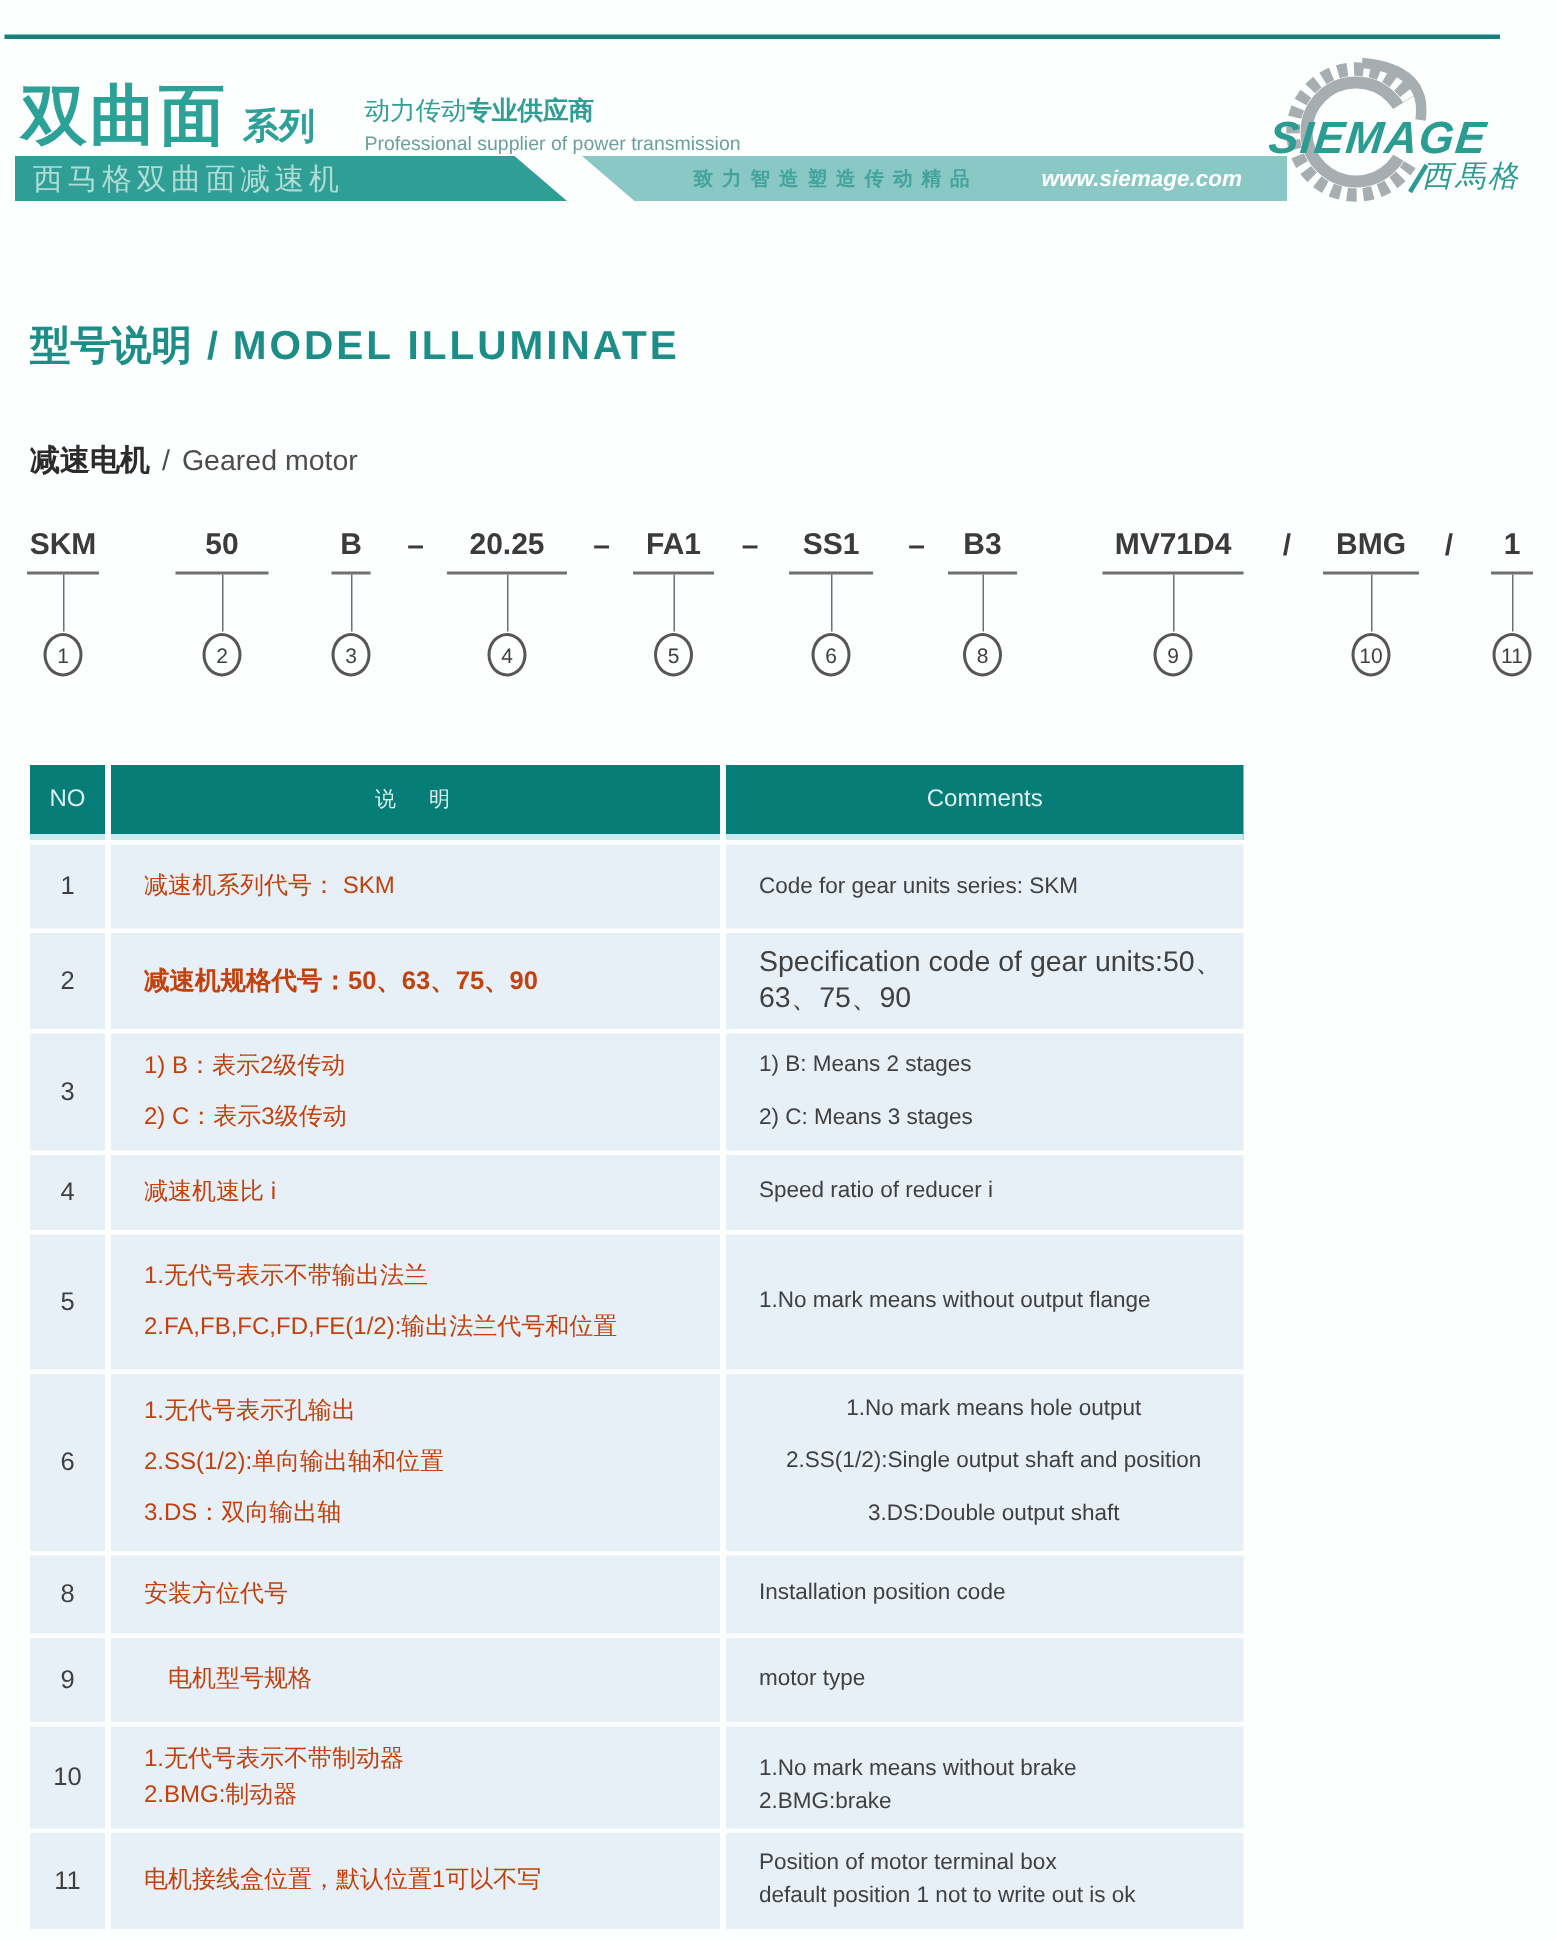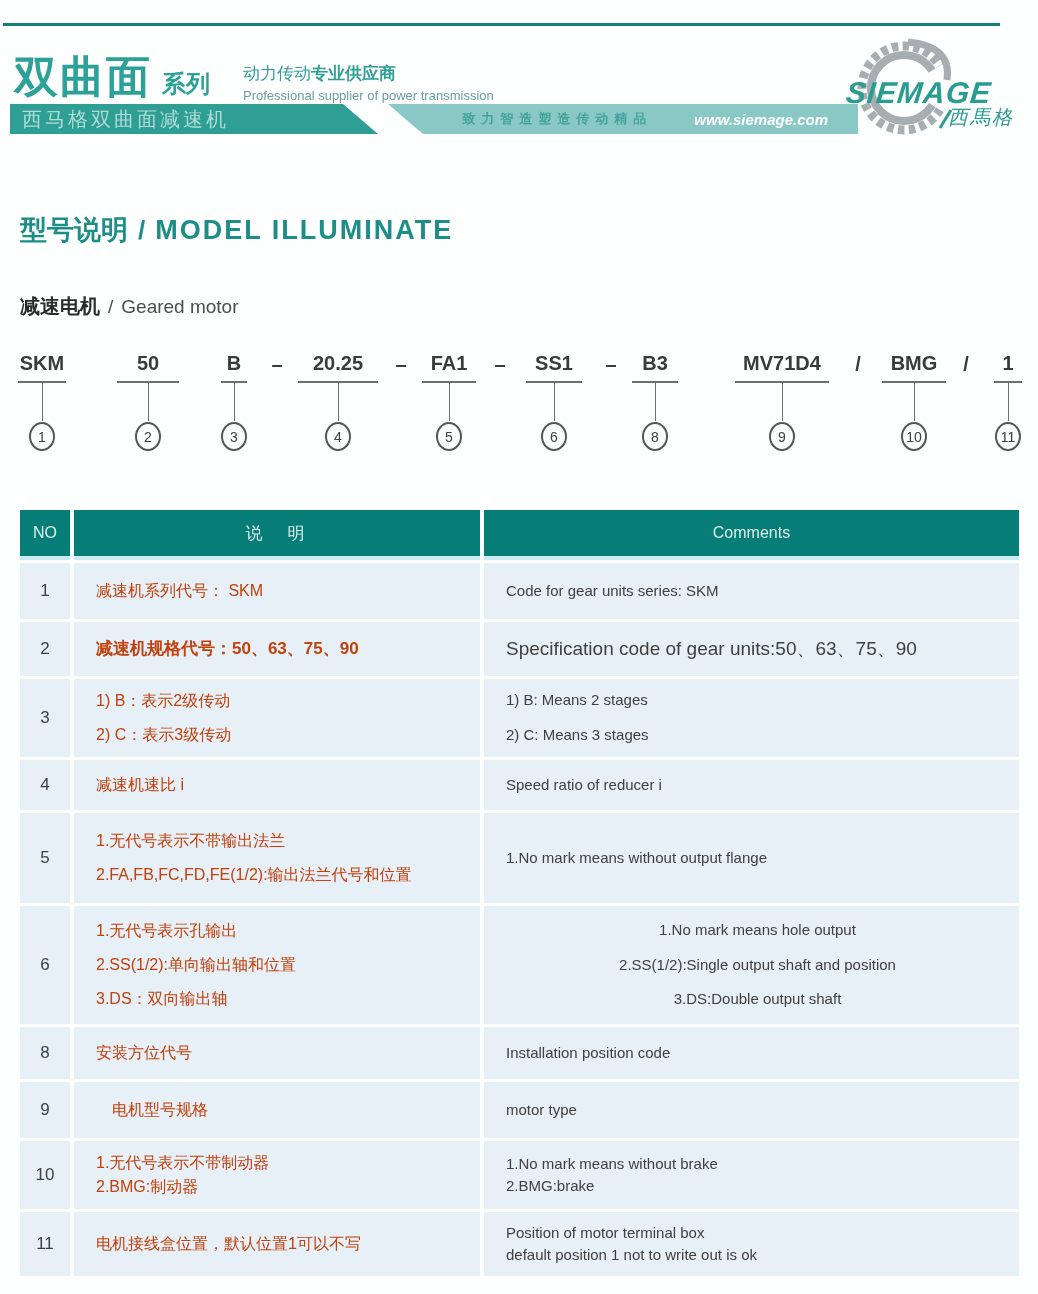--- a/index.html
+++ b/index.html
@@ -45,26 +45,26 @@
   .diagram { position:absolute; left:0; top:352px; width:942px; height:116px; }
   .mseg { position:absolute; top:0; transform:translateX(-50%); display:flex; flex-direction:column; align-items:center; }
   .mcode { font-size:20px; font-weight:bold; color:#3b3b3b; height:28px; white-space:nowrap; }
   .muline { height:2px; background:#6f6f6f; margin-top:1px; }
   .mvline { width:1px; height:38px; background:#6f6f6f; }
   .mcircle { margin-top:1px; width:26px; height:29px; border:2px solid #565656; border-radius:50%;
     display:flex; align-items:center; justify-content:center; font-size:14px; color:#3f3f3f; }
   .msep { position:absolute; top:1px; transform:translateX(-50%); font-size:20px; font-weight:bold; color:#3b3b3b; }
 
   
-  .spec-table { position:absolute; left:20px; top:510px; width:999px;
+  .spec-table { position:absolute; left:20px; top:510px; width:809px;
     display:grid; grid-template-columns:50px 406px 1fr; column-gap:4px; row-gap:3px; }
   .th { background:#077d78; color:#ddf0ee; height:50px; display:flex; align-items:center; justify-content:center;
     border-bottom:4px solid #c9eaf0; }
   .th-no { font-size:16px; }
-  .th-desc { font-size:17px; letter-spacing:4px; }
+  .th-desc { font-size:14px; letter-spacing:4px; }
   .th-comments { font-size:16px; }
   .cell { background:#e7eff7; }
   .no-cell { display:flex; align-items:center; justify-content:center; font-size:17px; color:#3f3f3f; }
   .desc-cell { display:flex; flex-direction:column; justify-content:center; padding:8px 10px 8px 22px;
     font-size:16px; color:#c2410c; gap:14px; }
   .comment-cell { display:flex; flex-direction:column; justify-content:center; padding:8px 10px 8px 22px;
     font-size:15px; color:#404040; gap:16px; }
   .tight .desc-cell, .tight .comment-cell { gap:4px; }
   .desc-bold .desc-cell { font-weight:bold; font-size:17px; }
   .comment-large .comment-cell { font-size:19px; }
@@ -287,21 +287,21 @@
         </div>
       </div>
       <div class="cell no-cell tight" style="min-height: 68px;">10</div>
       <div class="cell desc-cell-wrap tight" style="min-height: 68px; display: flex;">
         <div class="desc-cell" style="flex: 1 1 0%; gap: 4px;">
           <div class="line">1.无代号表示不带制动器</div>
           <div class="line">2.BMG:制动器</div>
         </div>
       </div>
       <div class="cell comment-cell-wrap tight" style="min-height: 68px; display: flex;">
-        <div class="comment-cell" style="flex: 1 1 0%; gap: 3px;">
+        <div class="comment-cell" style="flex: 1 1 0%; gap: 3px; justify-content: flex-end;">
           <div class="line">1.No mark means without brake</div>
           <div class="line">2.BMG:brake</div>
         </div>
       </div>
       <div class="cell no-cell tight" style="min-height: 64px;">11</div>
       <div class="cell desc-cell-wrap tight" style="min-height: 64px; display: flex;">
         <div class="desc-cell" style="flex: 1 1 0%; gap: 4px;">
           <div class="line">电机接线盒位置，默认位置1可以不写</div>
         </div>
       </div>

